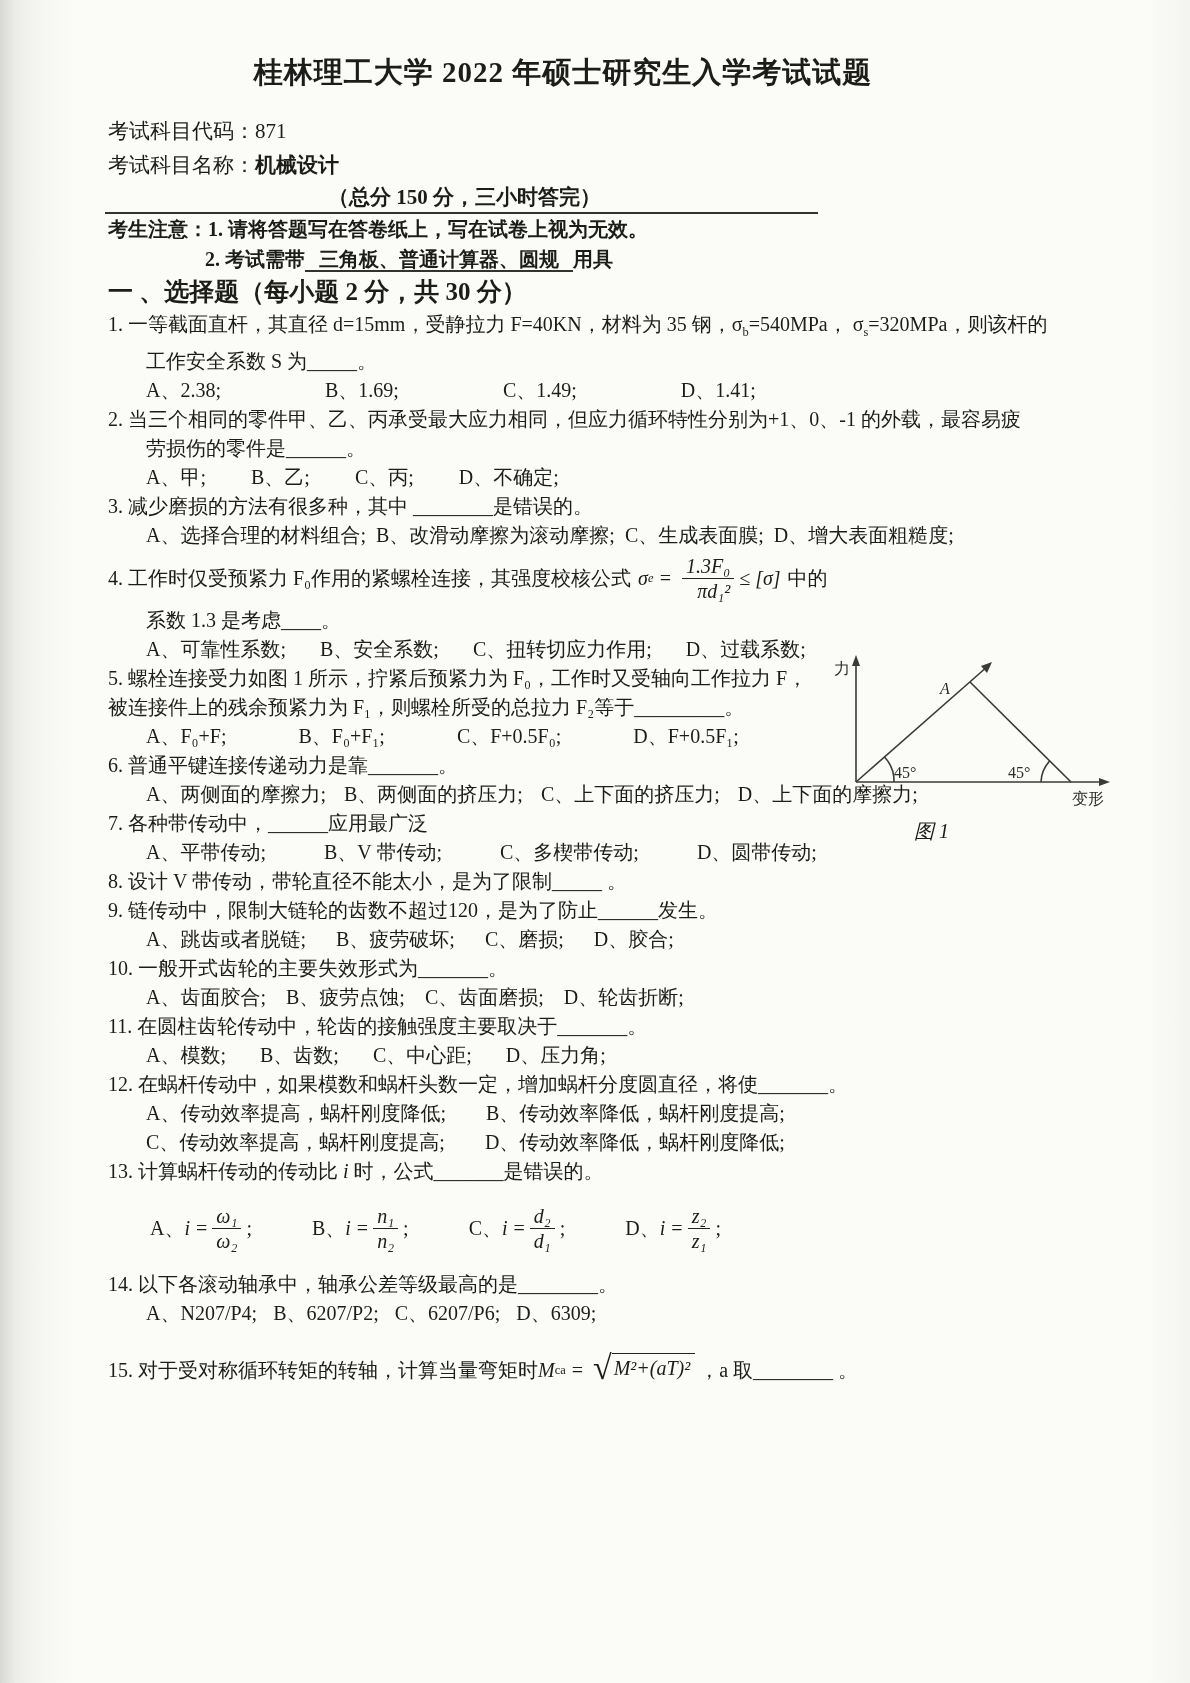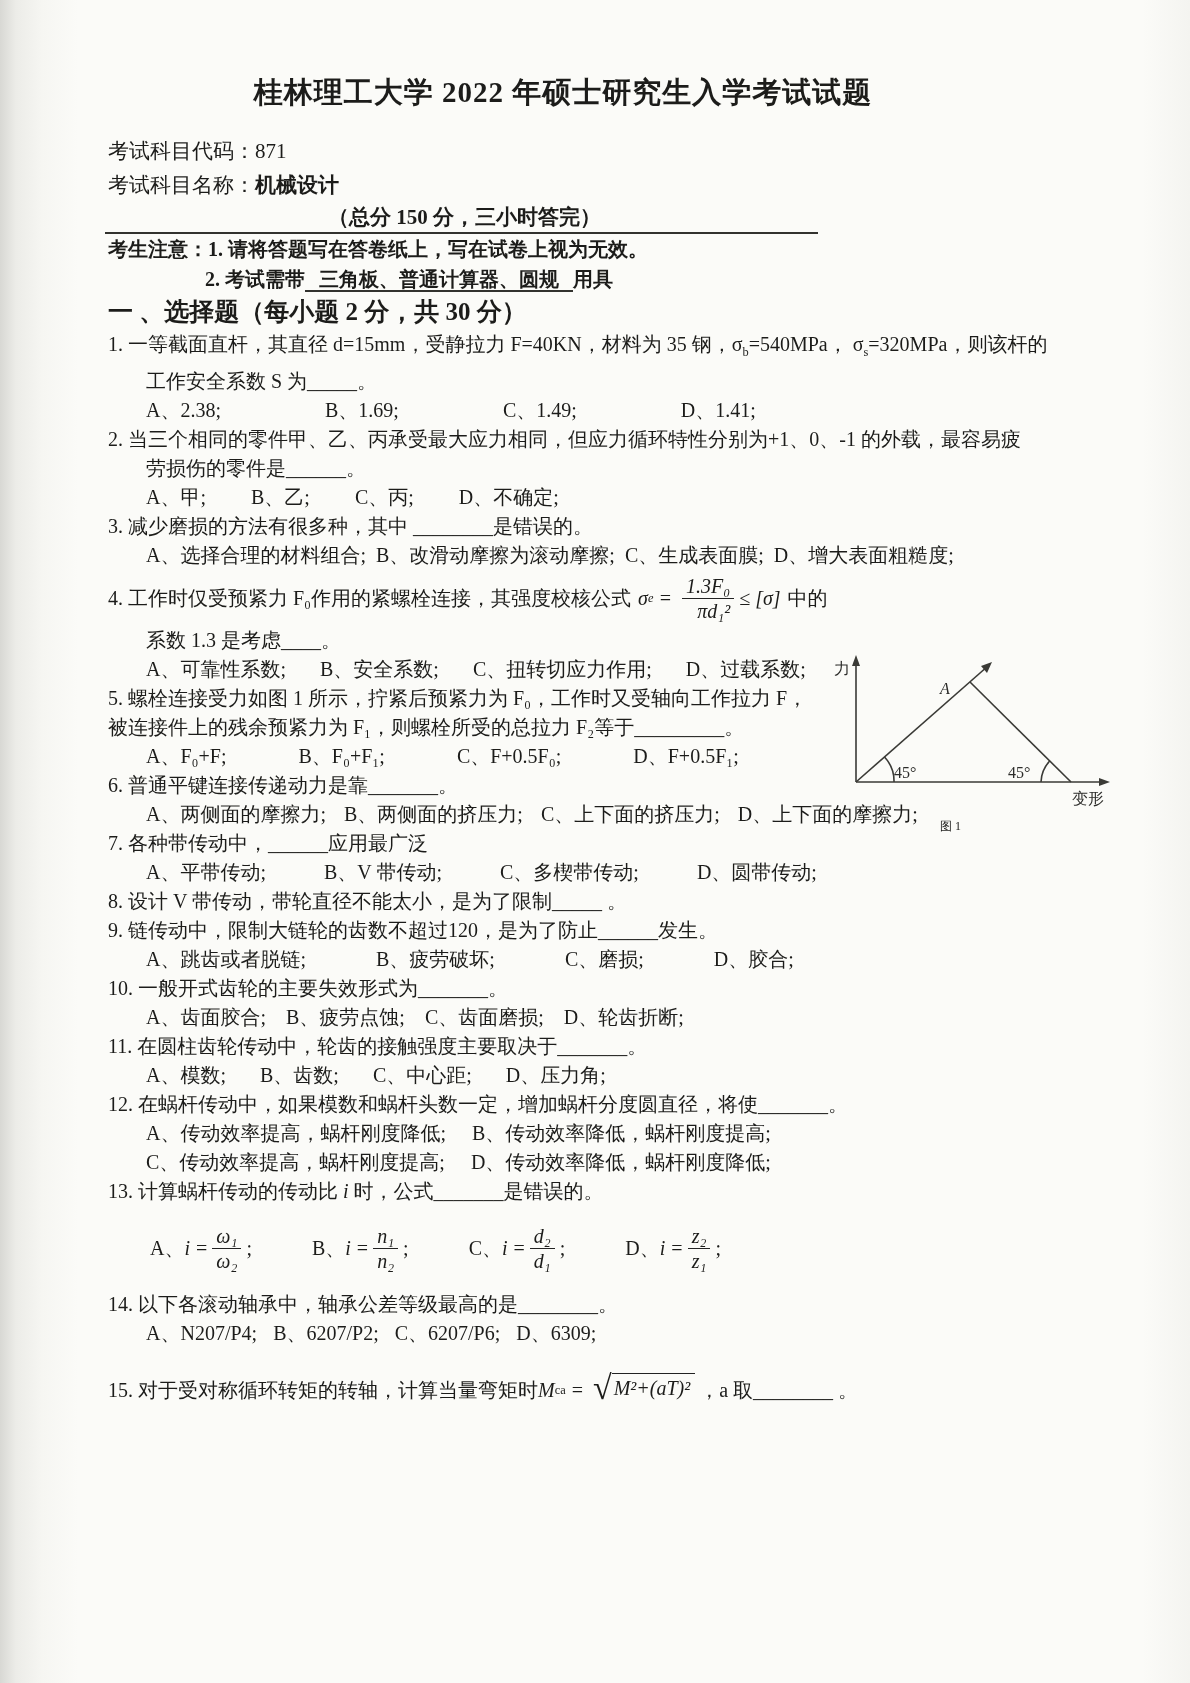--- a/index.html
+++ b/index.html
@@ -1,51 +1,51 @@
 <!DOCTYPE html>
 <html><head>
 <meta charset="utf-8">
 <style>
   html,body{margin:0;padding:0;}
   body{background:#e9e9e6;font-family:"Liberation Serif","DejaVu Serif",serif;}
   .page{
     position:relative;width:1190px;height:1683px;overflow:hidden;color:#1c1c1a;
     background:linear-gradient(90deg,#d8d8d4 0px,#ecece8 16px,#f6f6f2 42px,#fbfbf8 78px,#fbfbf8 96%,#f4f4f0 100%);
   }
-  .content{margin-left:108px;width:910px;padding-top:72px;}
+  .content{margin-left:108px;width:910px;padding-top:52px;}
   .title{font-size:29px;font-weight:bold;text-align:center;letter-spacing:1px;line-height:40px;margin-bottom:22px;white-space:nowrap;}
   .hline{font-size:21px;line-height:34px;white-space:nowrap;}
   .subject-bold{font-weight:bold;}
   .score-wrap{width:713px;text-align:center;font-size:21px;font-weight:bold;line-height:30px;white-space:nowrap;}
   .rule{width:713px;border-bottom:2.5px solid #32322e;margin-left:-3px;}
   .notice{font-size:20px;font-weight:bold;line-height:30px;white-space:nowrap;}
   .notice2{padding-left:97px;}
   .tools-underline{border-bottom:2px solid #32322e;padding:0 14px;}
   .section-title{font-size:25px;font-weight:bold;line-height:36px;white-space:nowrap;}
   .line{font-size:20px;line-height:29px;white-space:nowrap;}
   .indent{padding-left:38px;}
   .opts{display:flex;padding-left:38px;font-size:20px;line-height:29px;white-space:nowrap;}
-  .g10{gap:10px}.g16{gap:16px}.g18{gap:18px}.g20{gap:20px}.g24{gap:24px}.g30{gap:26px}
-  .g34{gap:34px}.g38{gap:58px}.g45{gap:45px}.g48{gap:72px}.g60{gap:60px}.g70{gap:70px}.g95{gap:104px}
+  .g10{gap:10px}.g16{gap:16px}.g18{gap:18px}.g20{gap:20px}.g24{gap:24px}.g30{gap:40px}
+  .g34{gap:34px}.g38{gap:58px}.g45{gap:45px}.g48{gap:72px}.g60{gap:60px}.g70{gap:30px}.g95{gap:104px}
   sub{font-size:0.62em;}
   .fline{display:flex;align-items:center;height:56px;font-size:20px;white-space:nowrap;}
   .inline-formula{display:inline-flex;align-items:center;font-family:"Liberation Serif",serif;font-style:italic;margin:0 7px;}
   .frac{display:inline-flex;flex-direction:column;text-align:right;vertical-align:middle;margin:0 5px;font-style:italic;}
   .frac .fnum{border-bottom:1.6px solid #222;padding:0 4px;line-height:1.2;}
   .frac .fden{padding:0 4px;line-height:1.2;}
   .frac-opts{align-items:center;height:84px;padding-left:42px;}
   .frac-opt{display:inline-flex;align-items:center;}
   .frac-opt .var{font-family:"Liberation Serif",serif;margin-right:6px;}
   .q15row{display:flex;align-items:center;height:48px;margin-top:18px;font-size:20px;white-space:nowrap;}
   .sqrt{display:inline-flex;align-items:flex-start;font-style:italic;margin:0 4px;}
   .sqrt .radical{font-size:34px;font-style:normal;line-height:1;transform:translateY(-2px);}
   .sqrt .radicand{border-top:1.8px solid #222;padding:3px 5px 0 2px;}
   .mvar{font-style:italic;}
   .figure1{position:absolute;left:828px;top:650px;width:320px;}
-  .fig-caption{font-size:12px;margin-left:112px;margin-top:6px;}
+  .fig-caption{font-size:20px;margin-left:86px;margin-top:6px;font-style:italic;}
   svg text{font-size:16px;fill:#2c2c2a;font-family:"Liberation Serif","DejaVu Serif",serif;}
   svg line,svg path{stroke:#3a3a36;stroke-width:1.6;fill:none;}
   svg polygon{fill:#3a3a36;stroke:none;}
 </style>
 </head>
 <body>
 
 <div class="page">
   <div class="content">
 

